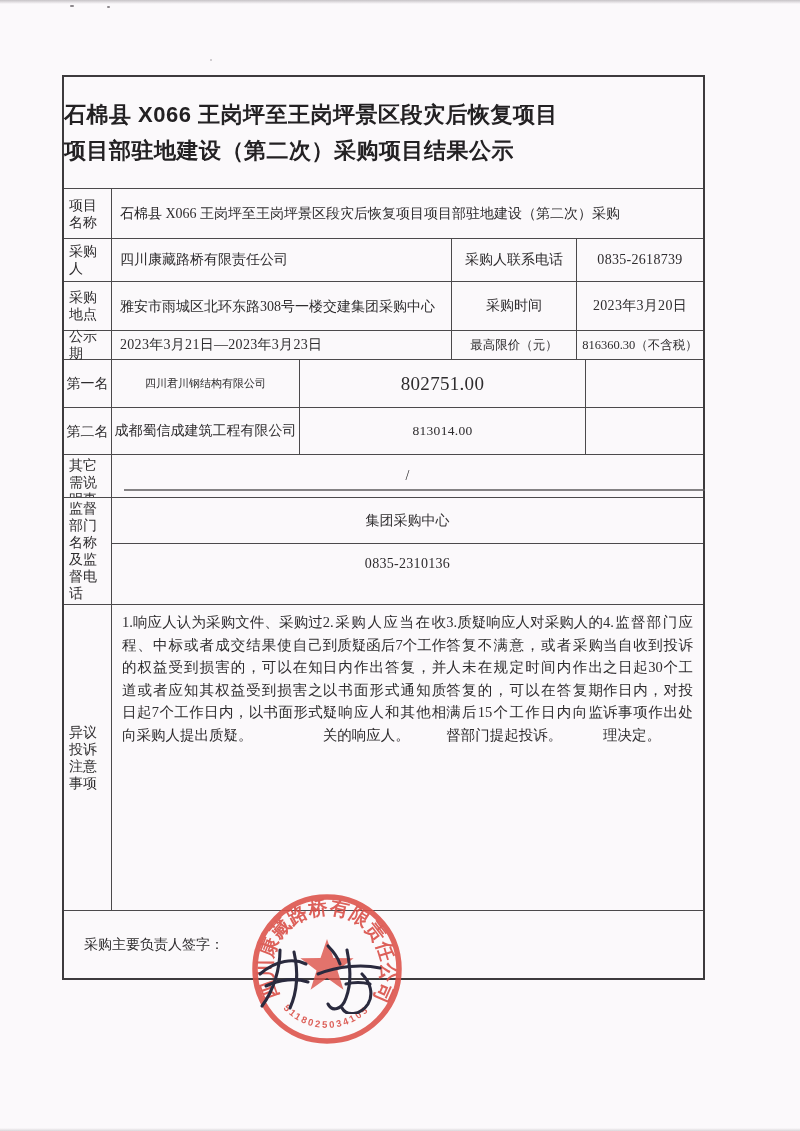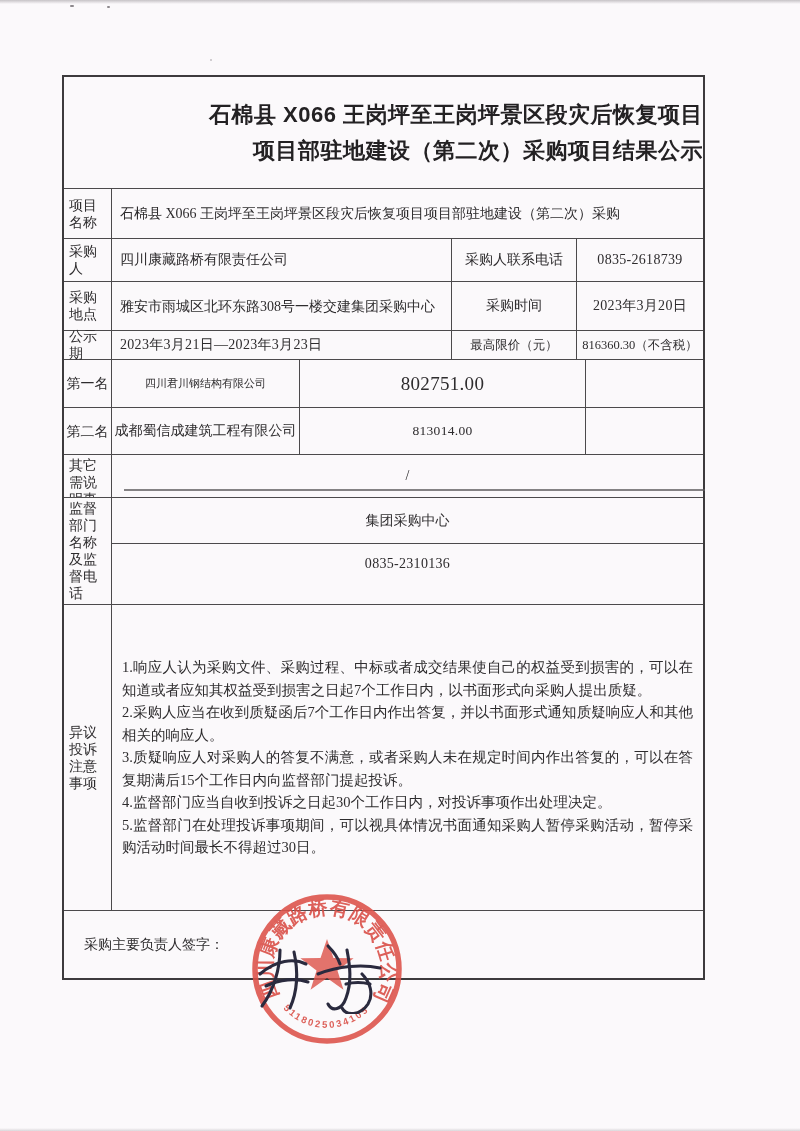--- a/index.html
+++ b/index.html
@@ -41,21 +41,21 @@
   .lbl{
     flex:0 0 48px;padding:2px 3px 2px 5px;
     line-height:17px;word-break:break-all;
     align-items:center;display:flex;
   }
   .lbl-inner{width:100%;}
   .clip{overflow:hidden;}
   .center{justify-content:center;text-align:center;}
   .pad{padding:3px 6px 3px 8px;}
   .title-row{
-    height:112px;flex-direction:column;align-items:flex-end;justify-content:center;
+    height:112px;flex-direction:column;align-items:flex-start;justify-content:center;
     font-family:"Liberation Sans","DejaVu Sans",sans-serif;
     font-weight:700;font-size:22px;line-height:36px;letter-spacing:.5px;color:#232123;
     text-align:center;
   }
   .h50{height:50px}.h43{height:43px}.h49{height:49px}.h29{height:29px}
   .h41{height:41px}.h48{height:48px}.h47{height:47px}.hother{height:43px}
   .hobj{height:306px}.hsign{height:67px}
   .cB1{flex:0 0 340px;}
   .cB2{flex:0 0 125px;}
   .cB3{flex:1 1 auto;}
@@ -63,21 +63,21 @@
   .cquote{flex:0 0 286px;}
   .cremark{flex:1 1 auto;}
   .sup-wrap{display:flex;box-sizing:border-box;border-bottom:1.5px solid #4c4a4c;}
   .sup-right{flex:1 1 auto;display:flex;flex-direction:column;}
   .sup-row{display:flex;box-sizing:border-box;height:46px;border-bottom:1.5px solid #4c4a4c;
            align-items:center;justify-content:center;}
   .sup-row:last-child{height:39px;border-bottom:none;}
   .num{font-size:14px;letter-spacing:.3px;}
   .small{font-size:12.5px;}
   .obj-content{
-    flex:1 1 auto;padding:6px 10px;display:flex;flex-direction:column;justify-content:center;
+    flex:1 1 auto;padding:6px 10px;display:flex;flex-direction:row;justify-content:center;
   }
   .obj-item{line-height:22.5px;font-size:14.5px;text-align:justify;}
   .sign-row{padding-left:20px;}
   .artifact-line{position:absolute;left:124px;top:489px;width:581px;height:1.5px;
     background:#5c5a5c;opacity:.75;}
 
   
   .seal{position:absolute;left:247px;top:888px;width:160px;height:162px;opacity:.88;}
   .seal text{fill:#d94c44;font-family:"Liberation Sans","DejaVu Sans",sans-serif;font-weight:700;}
   .signature{position:absolute;left:250px;top:924px;width:145px;height:90px;}
@@ -168,21 +168,20 @@
 
     <div class="row hobj">
       <div class="cell lbl">
           <span class="lbl-inner">异议投诉注意事项</span>
         </div>
       <div class="cell obj-content" style="align-items:stretch;">
         <div class="obj-item">1.响应人认为采购文件、采购过程、中标或者成交结果使自己的权益受到损害的，可以在知道或者应知其权益受到损害之日起7个工作日内，以书面形式向采购人提出质疑。</div>
         <div class="obj-item">2.采购人应当在收到质疑函后7个工作日内作出答复，并以书面形式通知质疑响应人和其他相关的响应人。</div>
         <div class="obj-item">3.质疑响应人对采购人的答复不满意，或者采购人未在规定时间内作出答复的，可以在答复期满后15个工作日内向监督部门提起投诉。</div>
         <div class="obj-item">4.监督部门应当自收到投诉之日起30个工作日内，对投诉事项作出处理决定。</div>
-        <div class="obj-item">5.监督部门在处理投诉事项期间，可以视具体情况书面通知采购人暂停采购活动，暂停采购活动时间最长不得超过30日。</div>
       </div>
     </div>
 
     <div class="row hsign sign-row" style="align-items:center;">
       <span>采购主要负责人签字：</span>
     </div>
 
   </div>
 
   <div class="artifact-line"></div>

